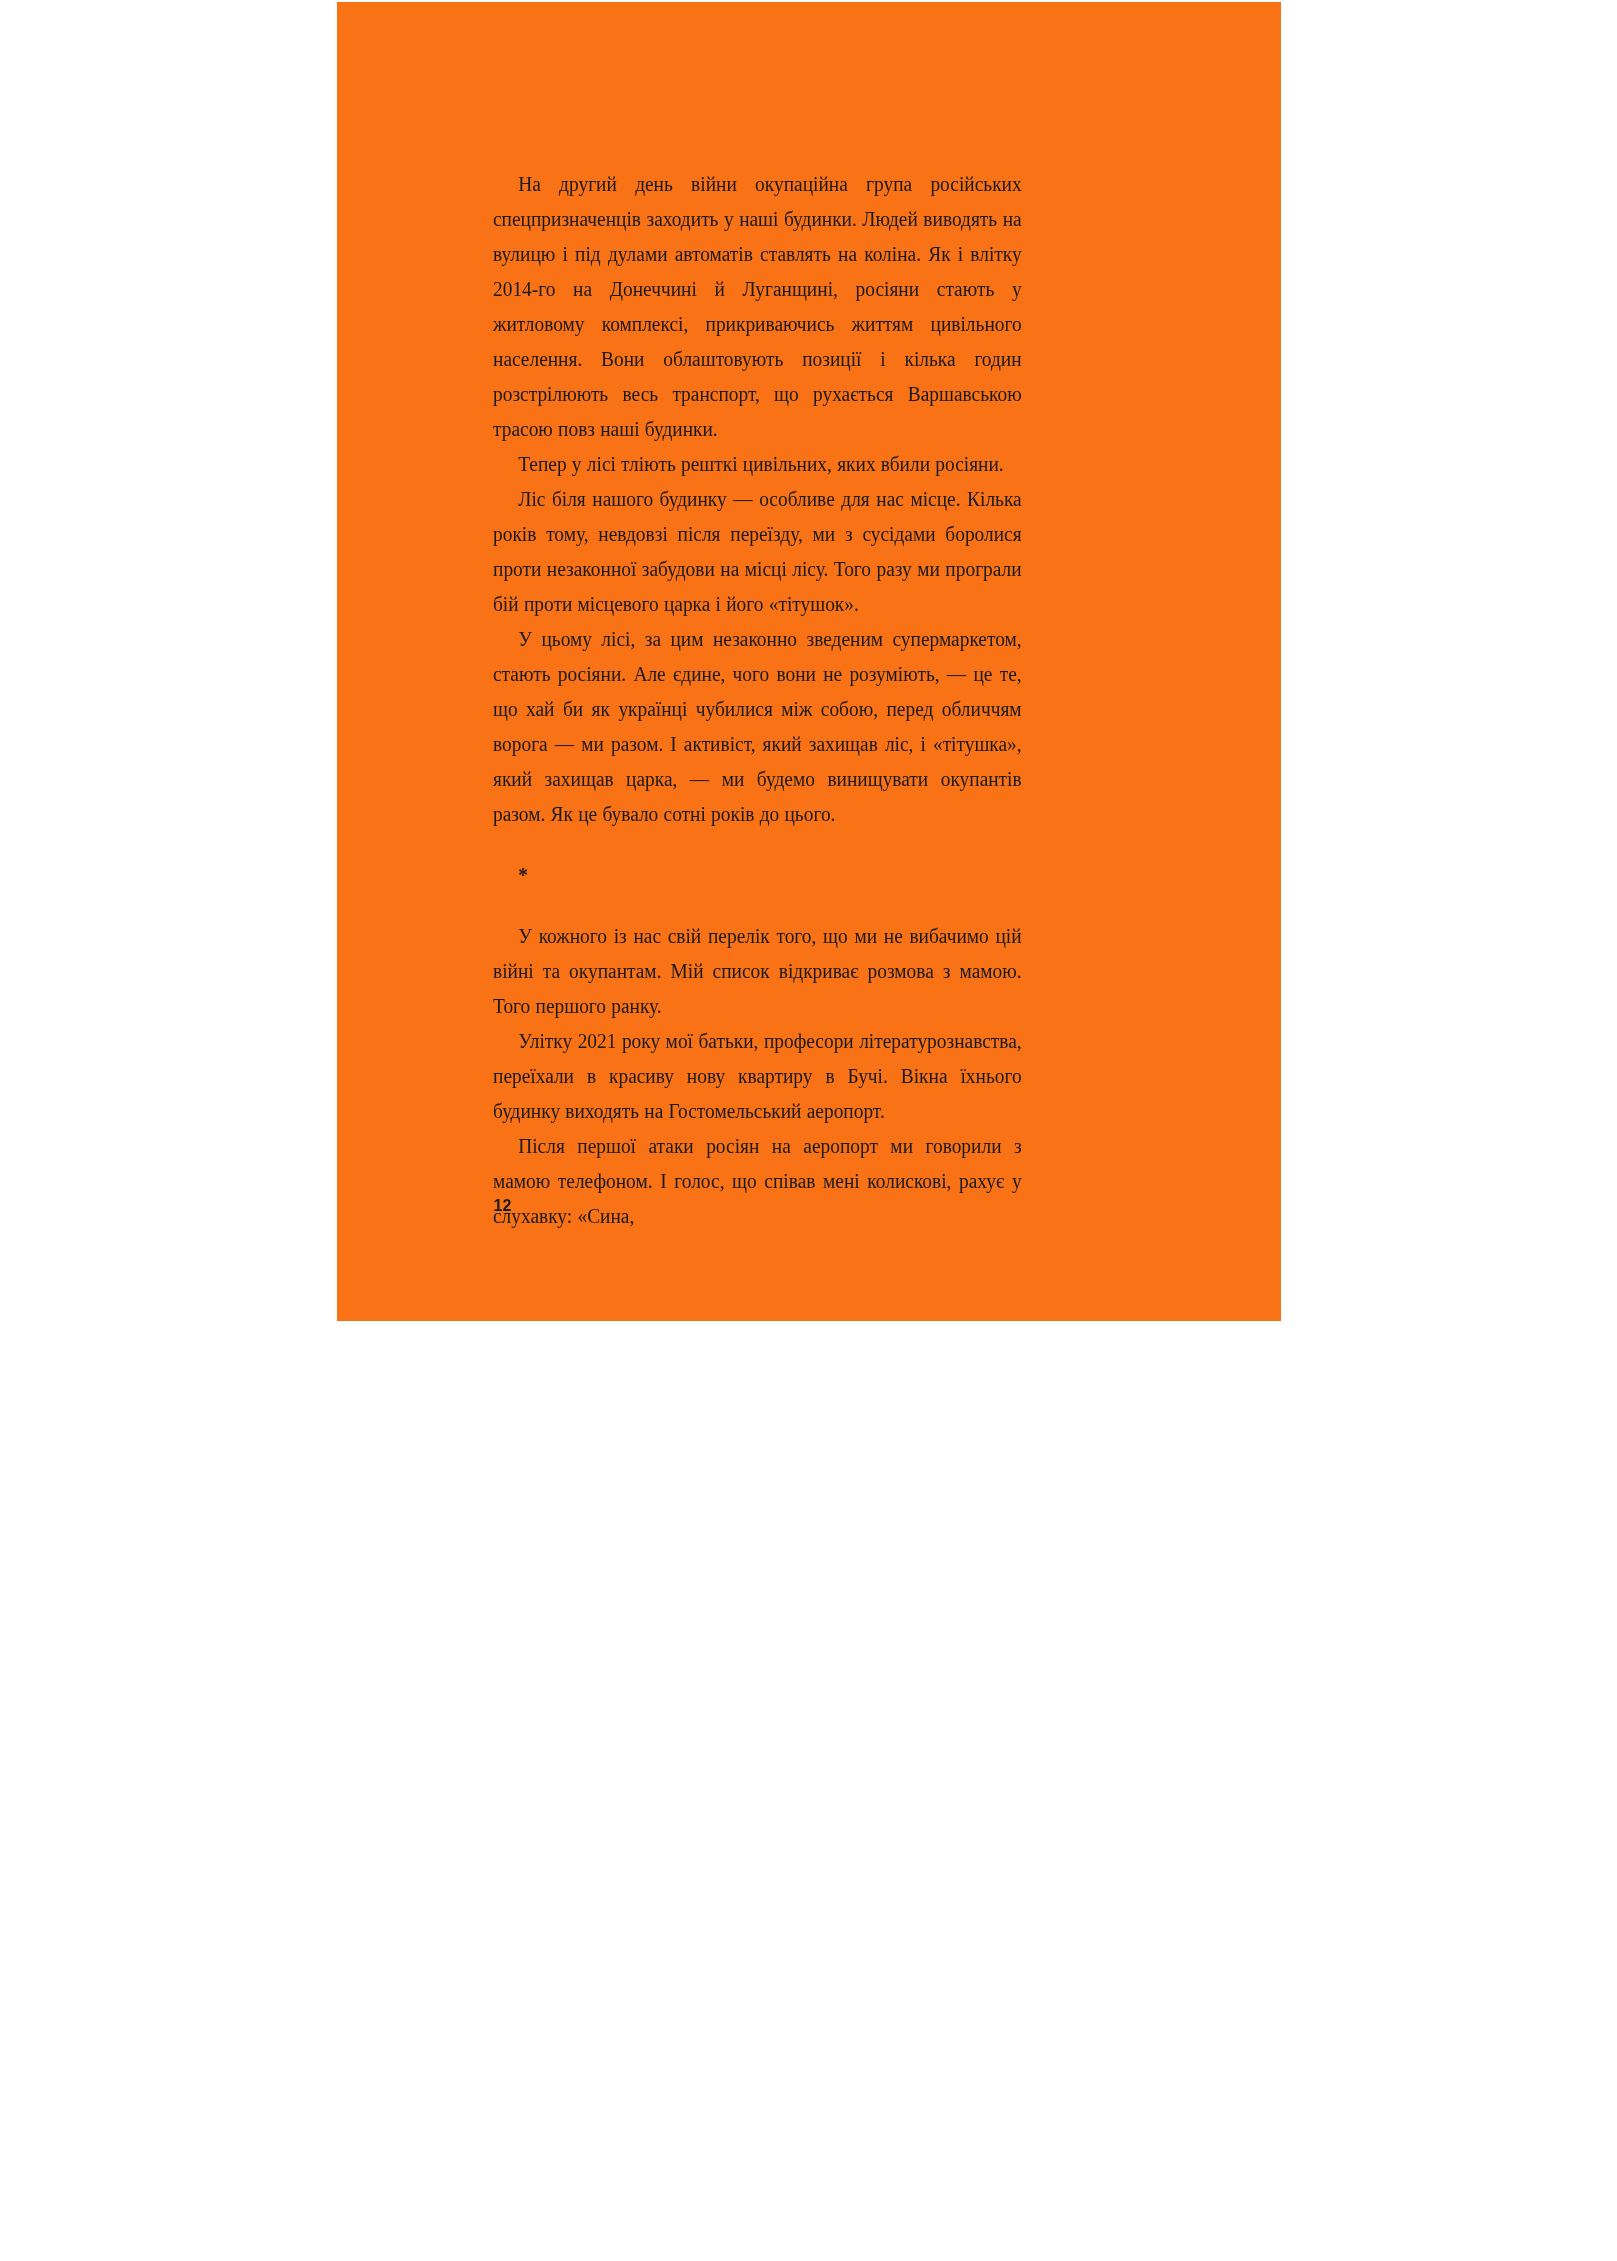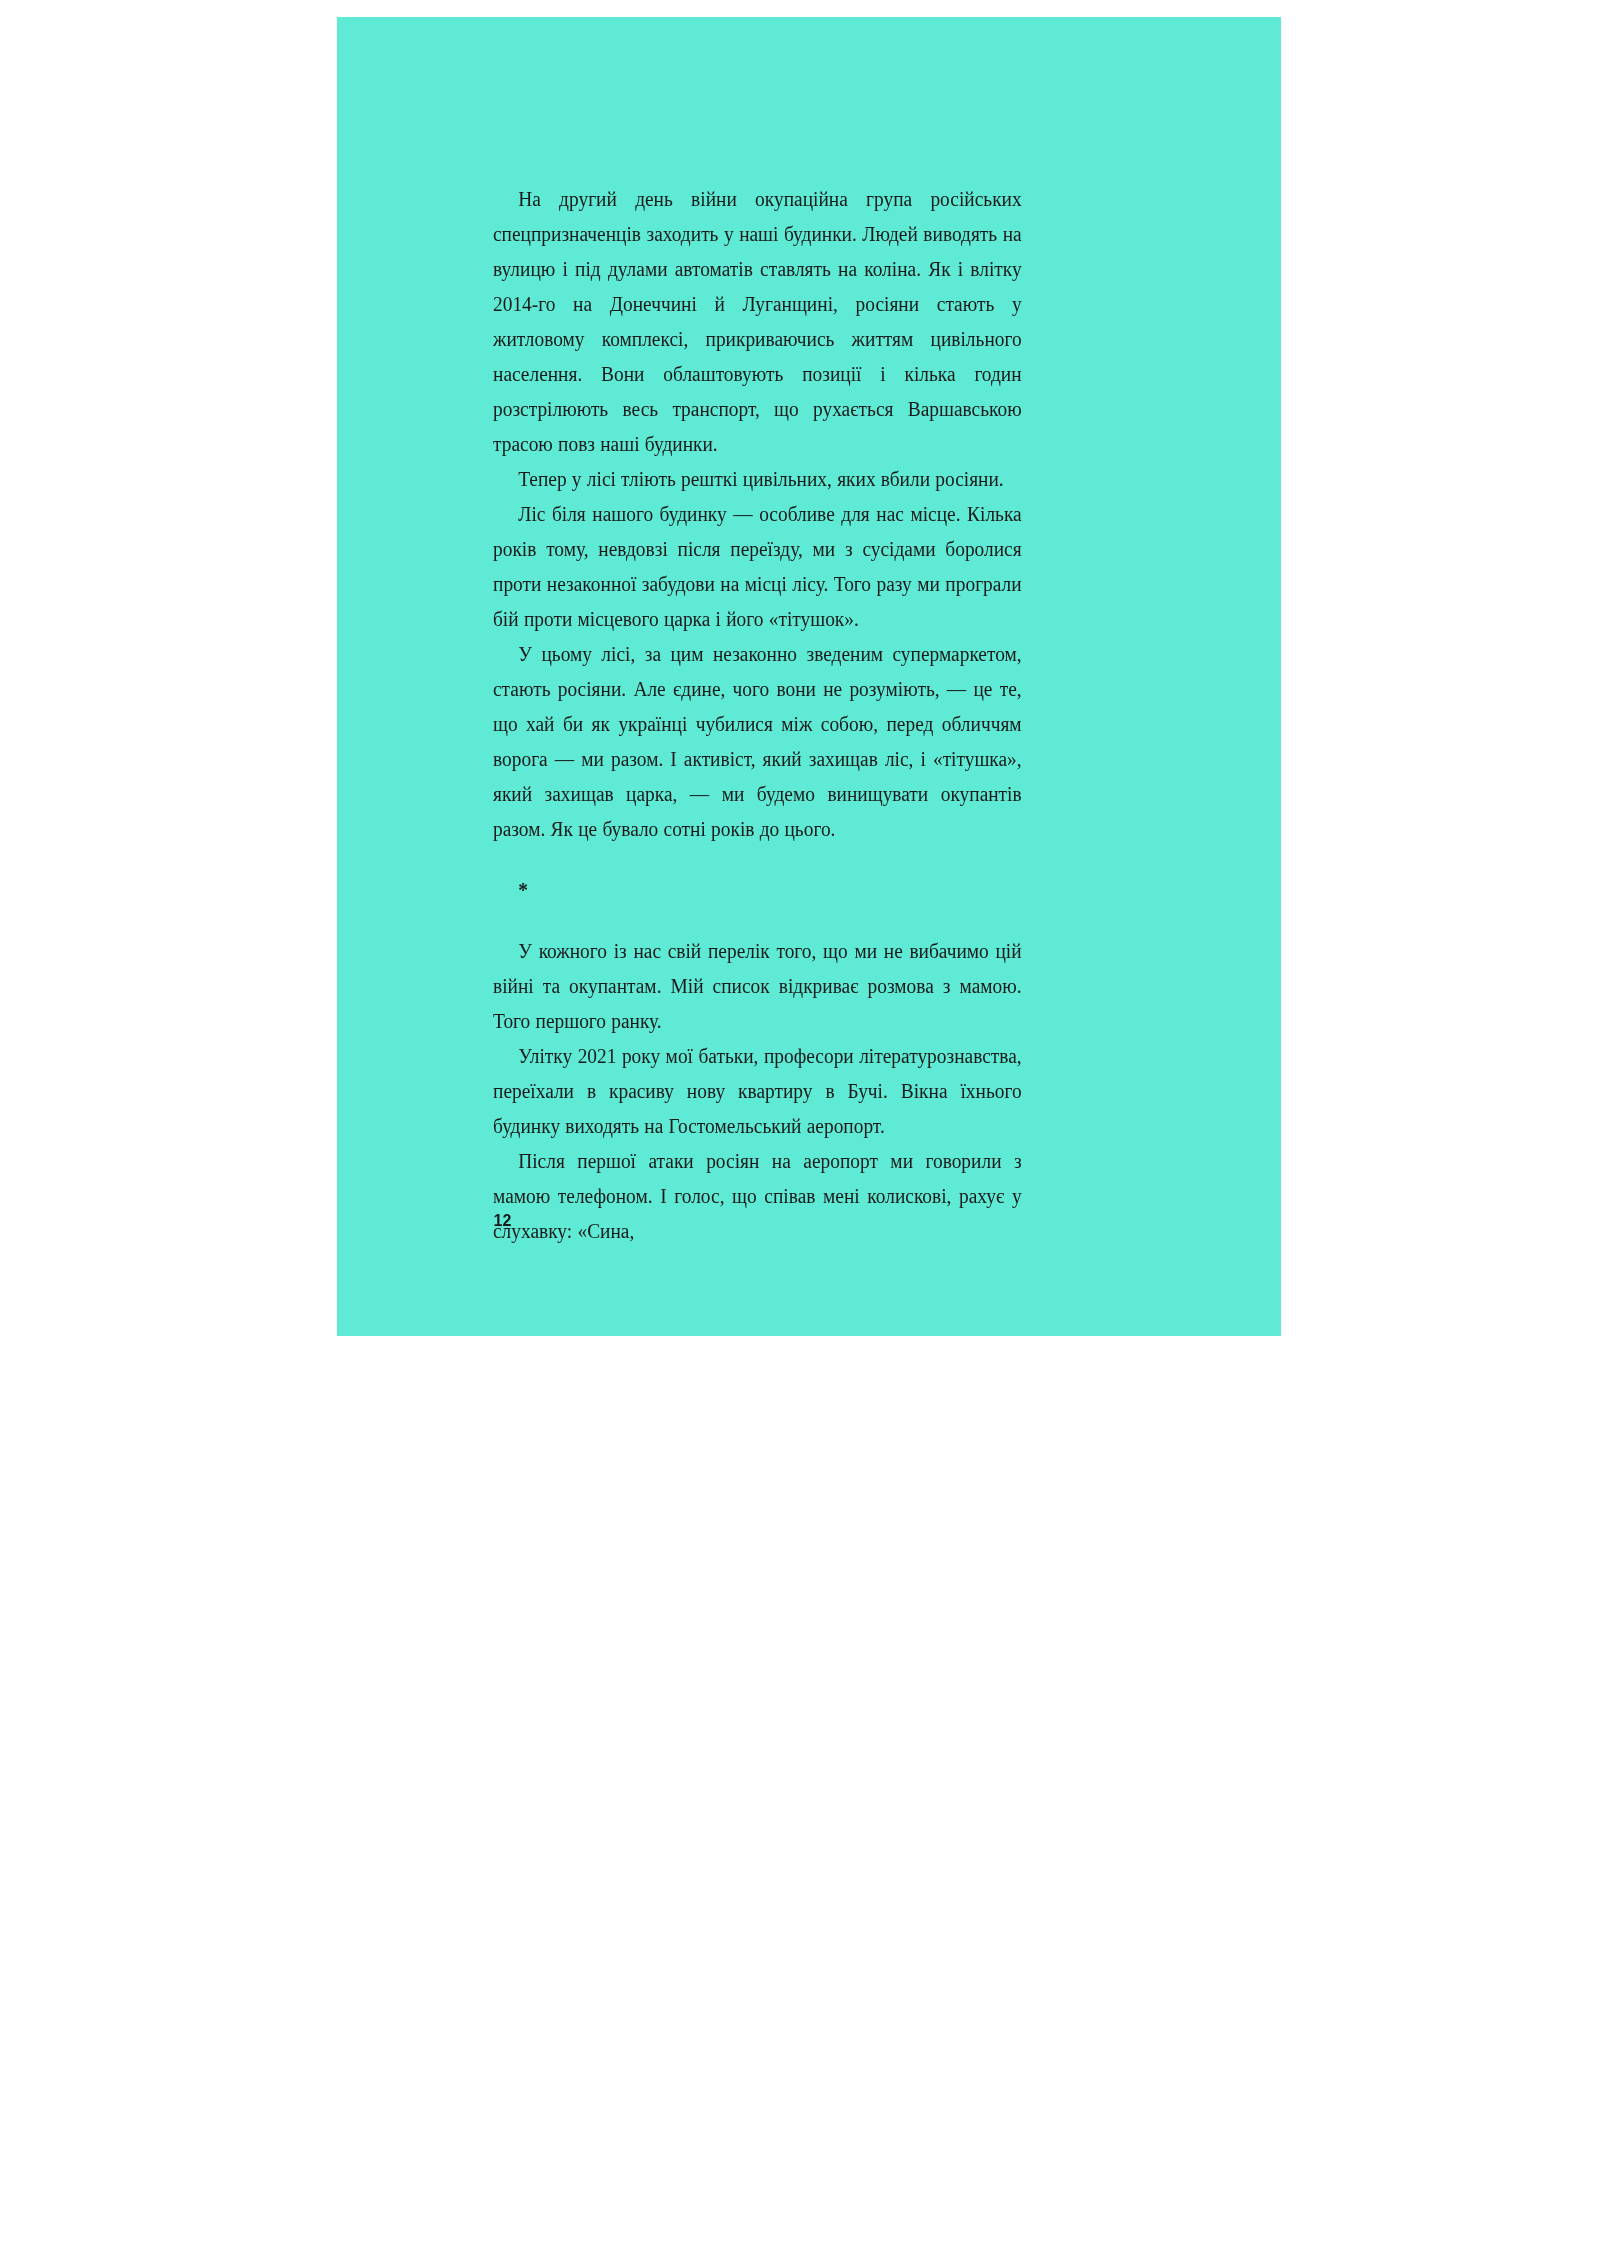--- a/index.html
+++ b/index.html
@@ -5,22 +5,22 @@
 <style>
   html, body {
     margin: 0;
     padding: 0;
     background: #ffffff;
   }
   .page {
     position: relative;
     width: 944px;
     height: 1319px;
-    margin: 17px auto;
-    background: #5eead4;
+    margin: 2px auto;
+    background: #f97316;
     box-sizing: border-box;
     overflow: hidden;
   }
   .text-column {
     position: absolute;
     left: 156px;
     top: 165px;
     width: 545px;
   }
   p.body-par {

